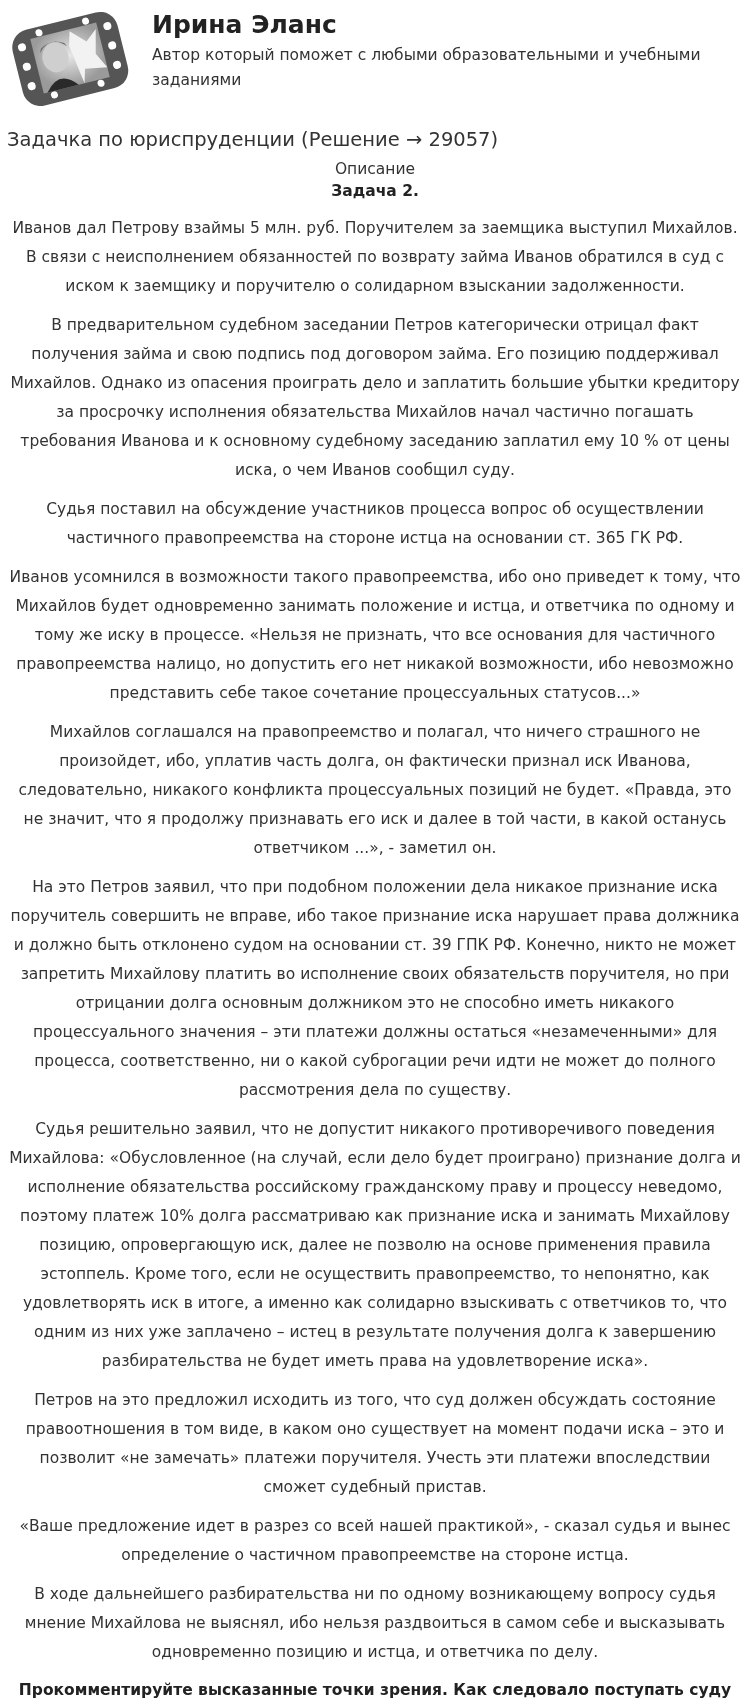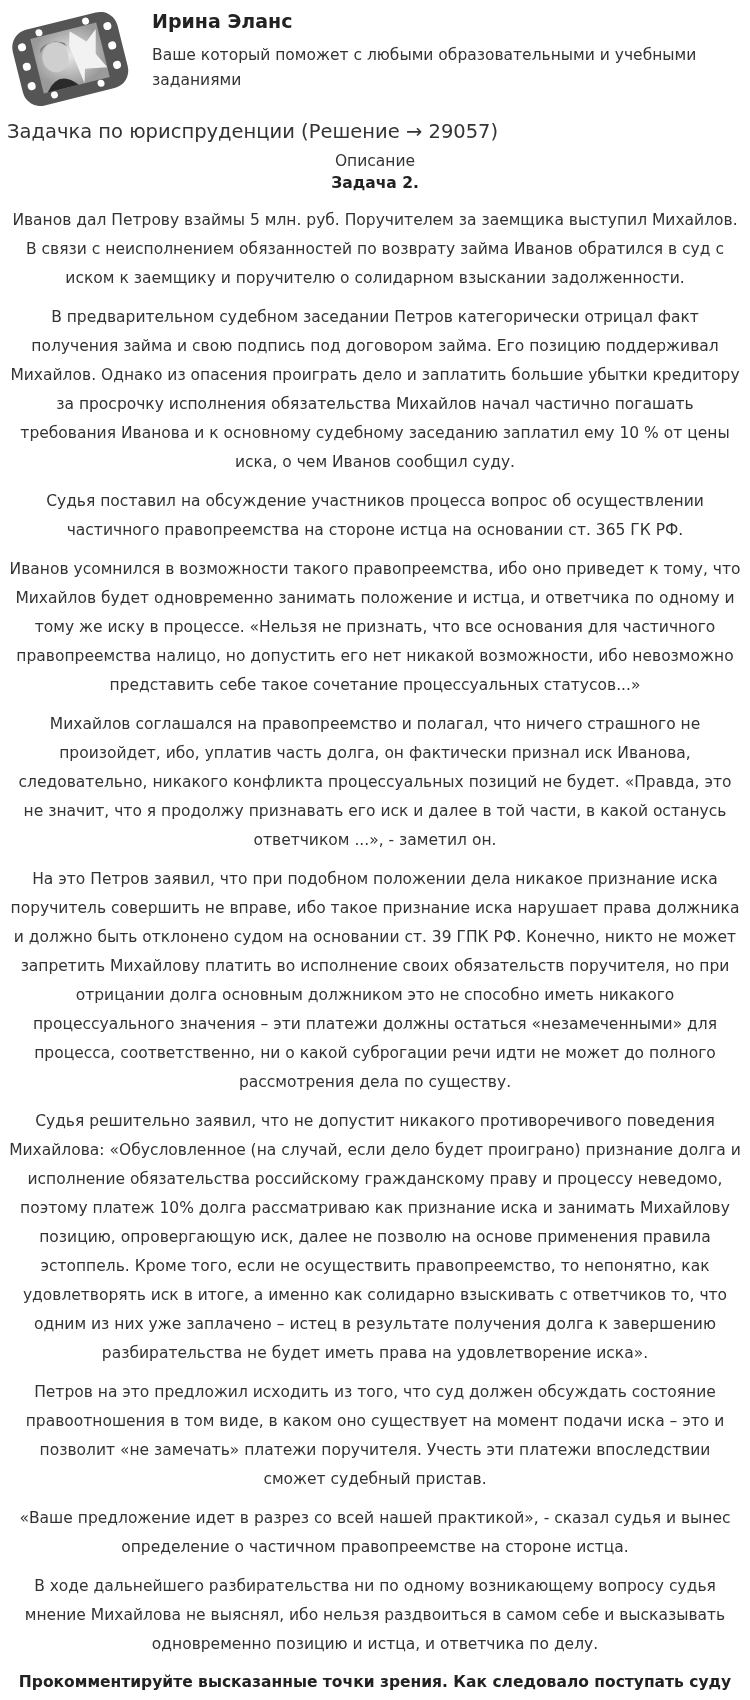--- a/index.html
+++ b/index.html
@@ -9,28 +9,28 @@
     color: #333333;
   }
   .author {
     position: relative; height: 118px;
   }
   .avatar {
     position: absolute; left: 6px; top: 6px; width: 128px; height: 104px;
   }
   .author-name {
     position: absolute; left: 152px; top: 10px;
-    font-size: 19px; font-weight: bold; color: #222;
+    font-size: 25px; font-weight: bold; color: #222;
   }
   .author-desc {
     position: absolute; left: 152px; top: 43px; width: 560px;
     font-size: 15.5px; line-height: 25px; color: #333;
   }
   .title {
-    margin: 0 0 0 7px; font-size: 19.5px; color: #333; line-height: 28px;
+    margin: 8px 0 0 7px; font-size: 19.5px; color: #333; line-height: 28px;
   }
   .content { padding: 0 7px; text-align: center; }
   .label { font-size: 15.5px; margin-top: 4px; line-height: 22px; }
   .task { font-size: 15.5px; font-weight: bold; line-height: 22px; color: #222; }
   .para {
     font-size: 15.5px; line-height: 29px; margin: 10px 0 0 0; color: #333;
   }
   .para.first { margin-top: 12px; }
   .question {
     font-size: 15.5px; font-weight: bold; line-height: 24.5px; margin-top: 11px; color: #222;
@@ -62,21 +62,21 @@
         <circle cx="88" cy="84" r="3.5" fill="#fff"></circle>
         <rect x="30" y="24" width="68" height="56" fill="url(#g1)"></rect>
         <polygon points="70,26 84,40 96,30 90,54 98,70 76,66 72,80 66,40" fill="#f2f2f2"></polygon>
         <ellipse cx="50" cy="48" rx="13" ry="15" fill="#cfcfcf"></ellipse>
         <path d="M36 40 Q50 24 64 40 L62 36 Q50 28 38 36 Z" fill="#6a6a6a"></path>
         <path d="M34 80 Q50 60 66 80 Z" fill="#2a2a2a"></path>
       </g>
     </svg>
   </div>
   <div class="author-name">Ирина Эланс</div>
-  <div class="author-desc">Ваше который поможет с любыми образовательными и учебными заданиями</div>
+  <div class="author-desc">Автор который поможет с любыми образовательными и учебными заданиями</div>
 </div>
 
 <div class="title">Задачка по юриспруденции (Решение → 29057)</div>
 
 <div class="content">
   <div class="label">Описание</div>
   <div class="task">Задача 2.</div>
   <p class="para first">Иванов дал Петрову взаймы 5 млн. руб. Поручителем за заемщика выступил Михайлов. В связи с неисполнением обязанностей по возврату займа Иванов обратился в суд с иском к заемщику и поручителю о солидарном взыскании задолженности.</p>
   <p class="para">В предварительном судебном заседании Петров категорически отрицал факт получения займа и свою подпись под договором займа. Его позицию поддерживал Михайлов. Однако из опасения проиграть дело и заплатить большие убытки кредитору за просрочку исполнения обязательства Михайлов начал частично погашать требования Иванова и к основному судебному заседанию заплатил ему 10 % от цены иска, о чем Иванов сообщил суду.</p>
   <p class="para">Судья поставил на обсуждение участников процесса вопрос об осуществлении частичного правопреемства на стороне истца на основании ст. 365 ГК РФ.</p>

